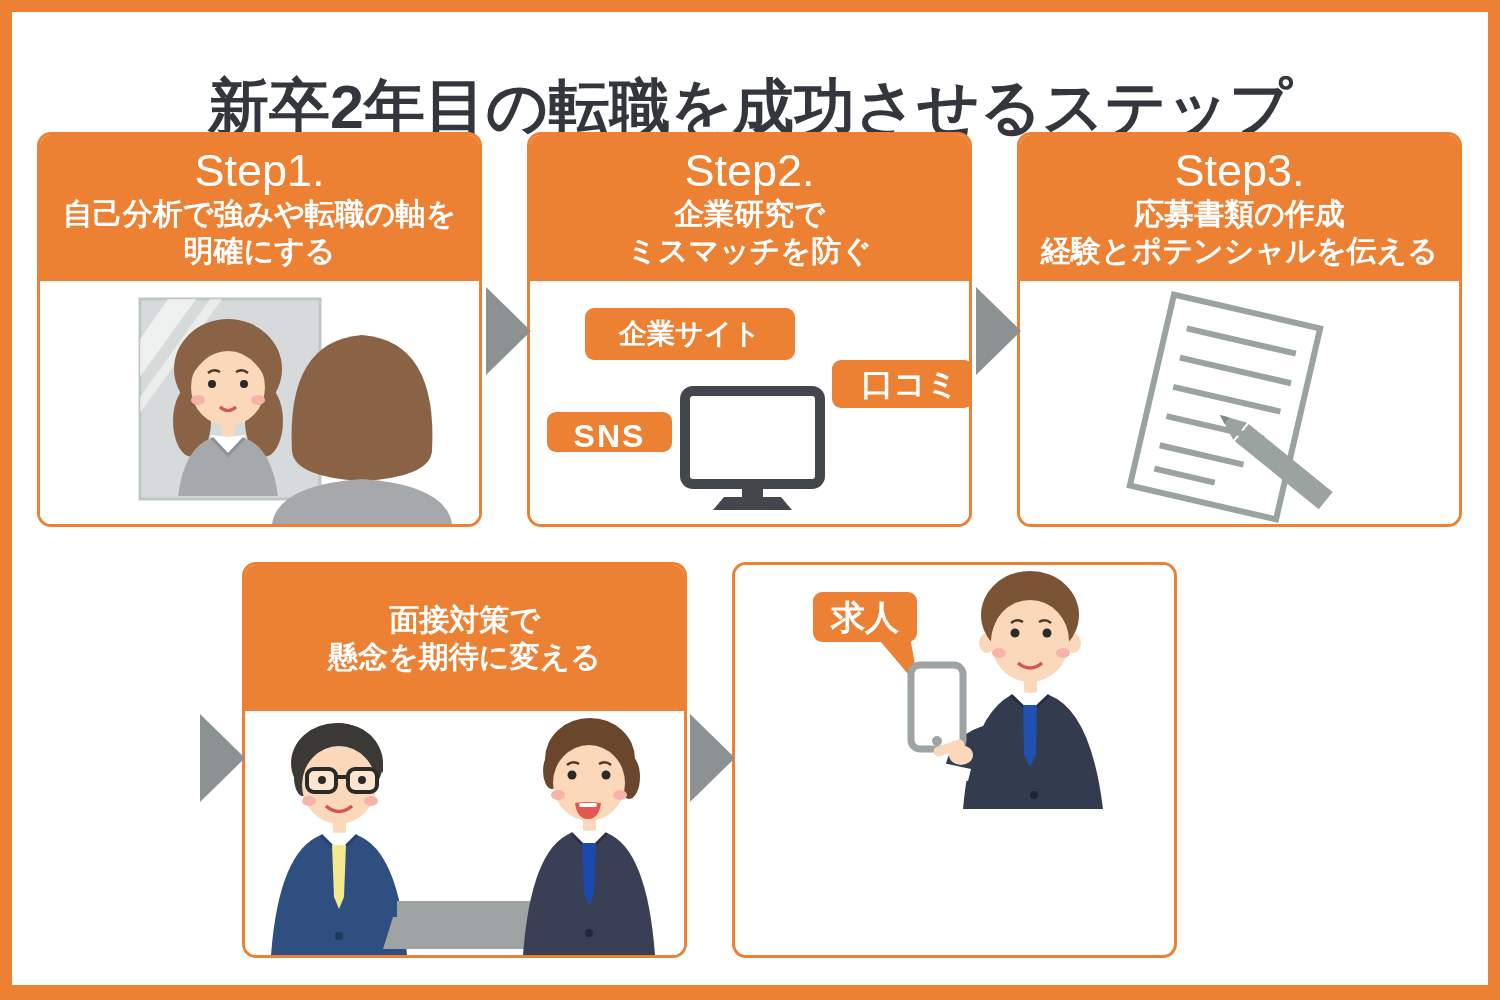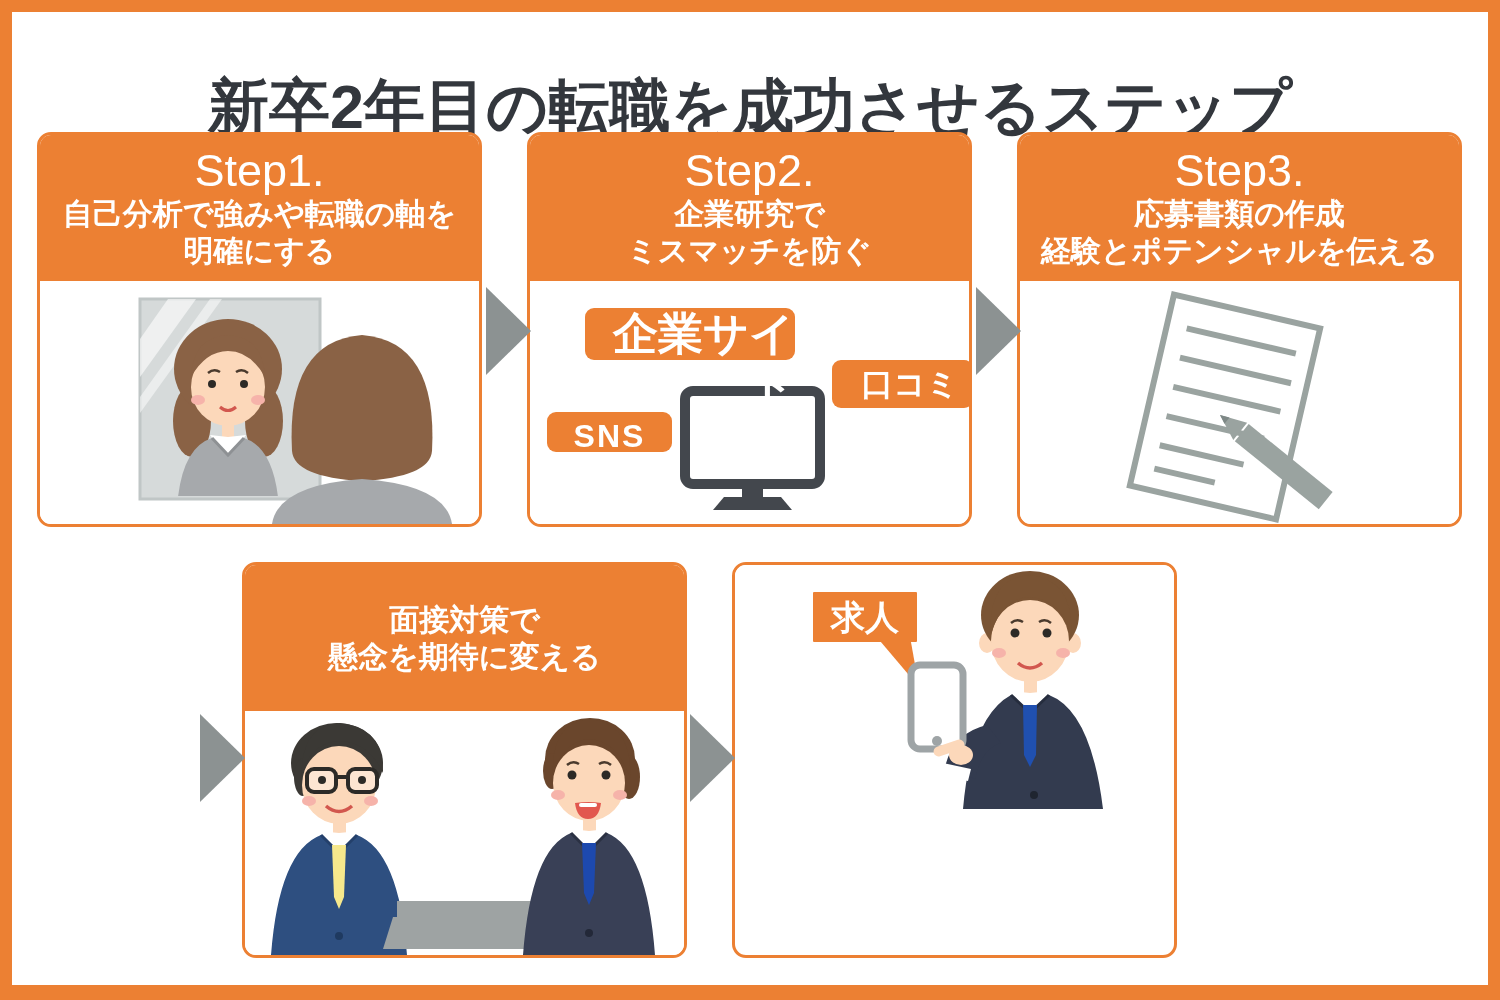--- a/index.html
+++ b/index.html
@@ -38,28 +38,28 @@
     border-left:45px solid #8C9292;
   }
   .arr-1{left:486px;top:287px;}
   .arr-2{left:976px;top:287px;}
   .arr-3{left:200px;top:714px;}
   .arr-4{left:690px;top:714px;}
   .badge{
     position:absolute;background:#EC8033;color:#ffffff;font-weight:800;
     text-align:center;border-radius:9px;z-index:3;
   }
-  .badge-site{left:55px;top:27px;width:210px;height:52px;line-height:52px;font-size:45px;text-align:right;}
+  .badge-site{left:55px;top:27px;width:210px;height:52px;line-height:52px;font-size:28px;}
   .badge-review{left:302px;top:79px;width:126px;height:48px;line-height:48px;font-size:32px;padding-left:15px;}
   .badge-sns{left:17px;top:131px;width:125px;height:40px;line-height:48px;font-size:32px;letter-spacing:2px;}
   .monitor-wrap{position:absolute;left:150px;top:105px;width:145px;height:128px;z-index:2;}
   .bubble{
     position:absolute;left:78px;top:27px;width:104px;height:50px;line-height:50px;
     background:#EC8033;color:#fff;font-size:34px;font-weight:800;text-align:center;
-    border-radius:1px;z-index:3;
+    border-radius:9px;z-index:3;
   }
 </style>
 </head>
 <body>
 
 <div class="frame"></div>
 
 <h1 class="title">新卒2年目の転職を成功させるステップ</h1>
 
 <div class="card pos-s1">

